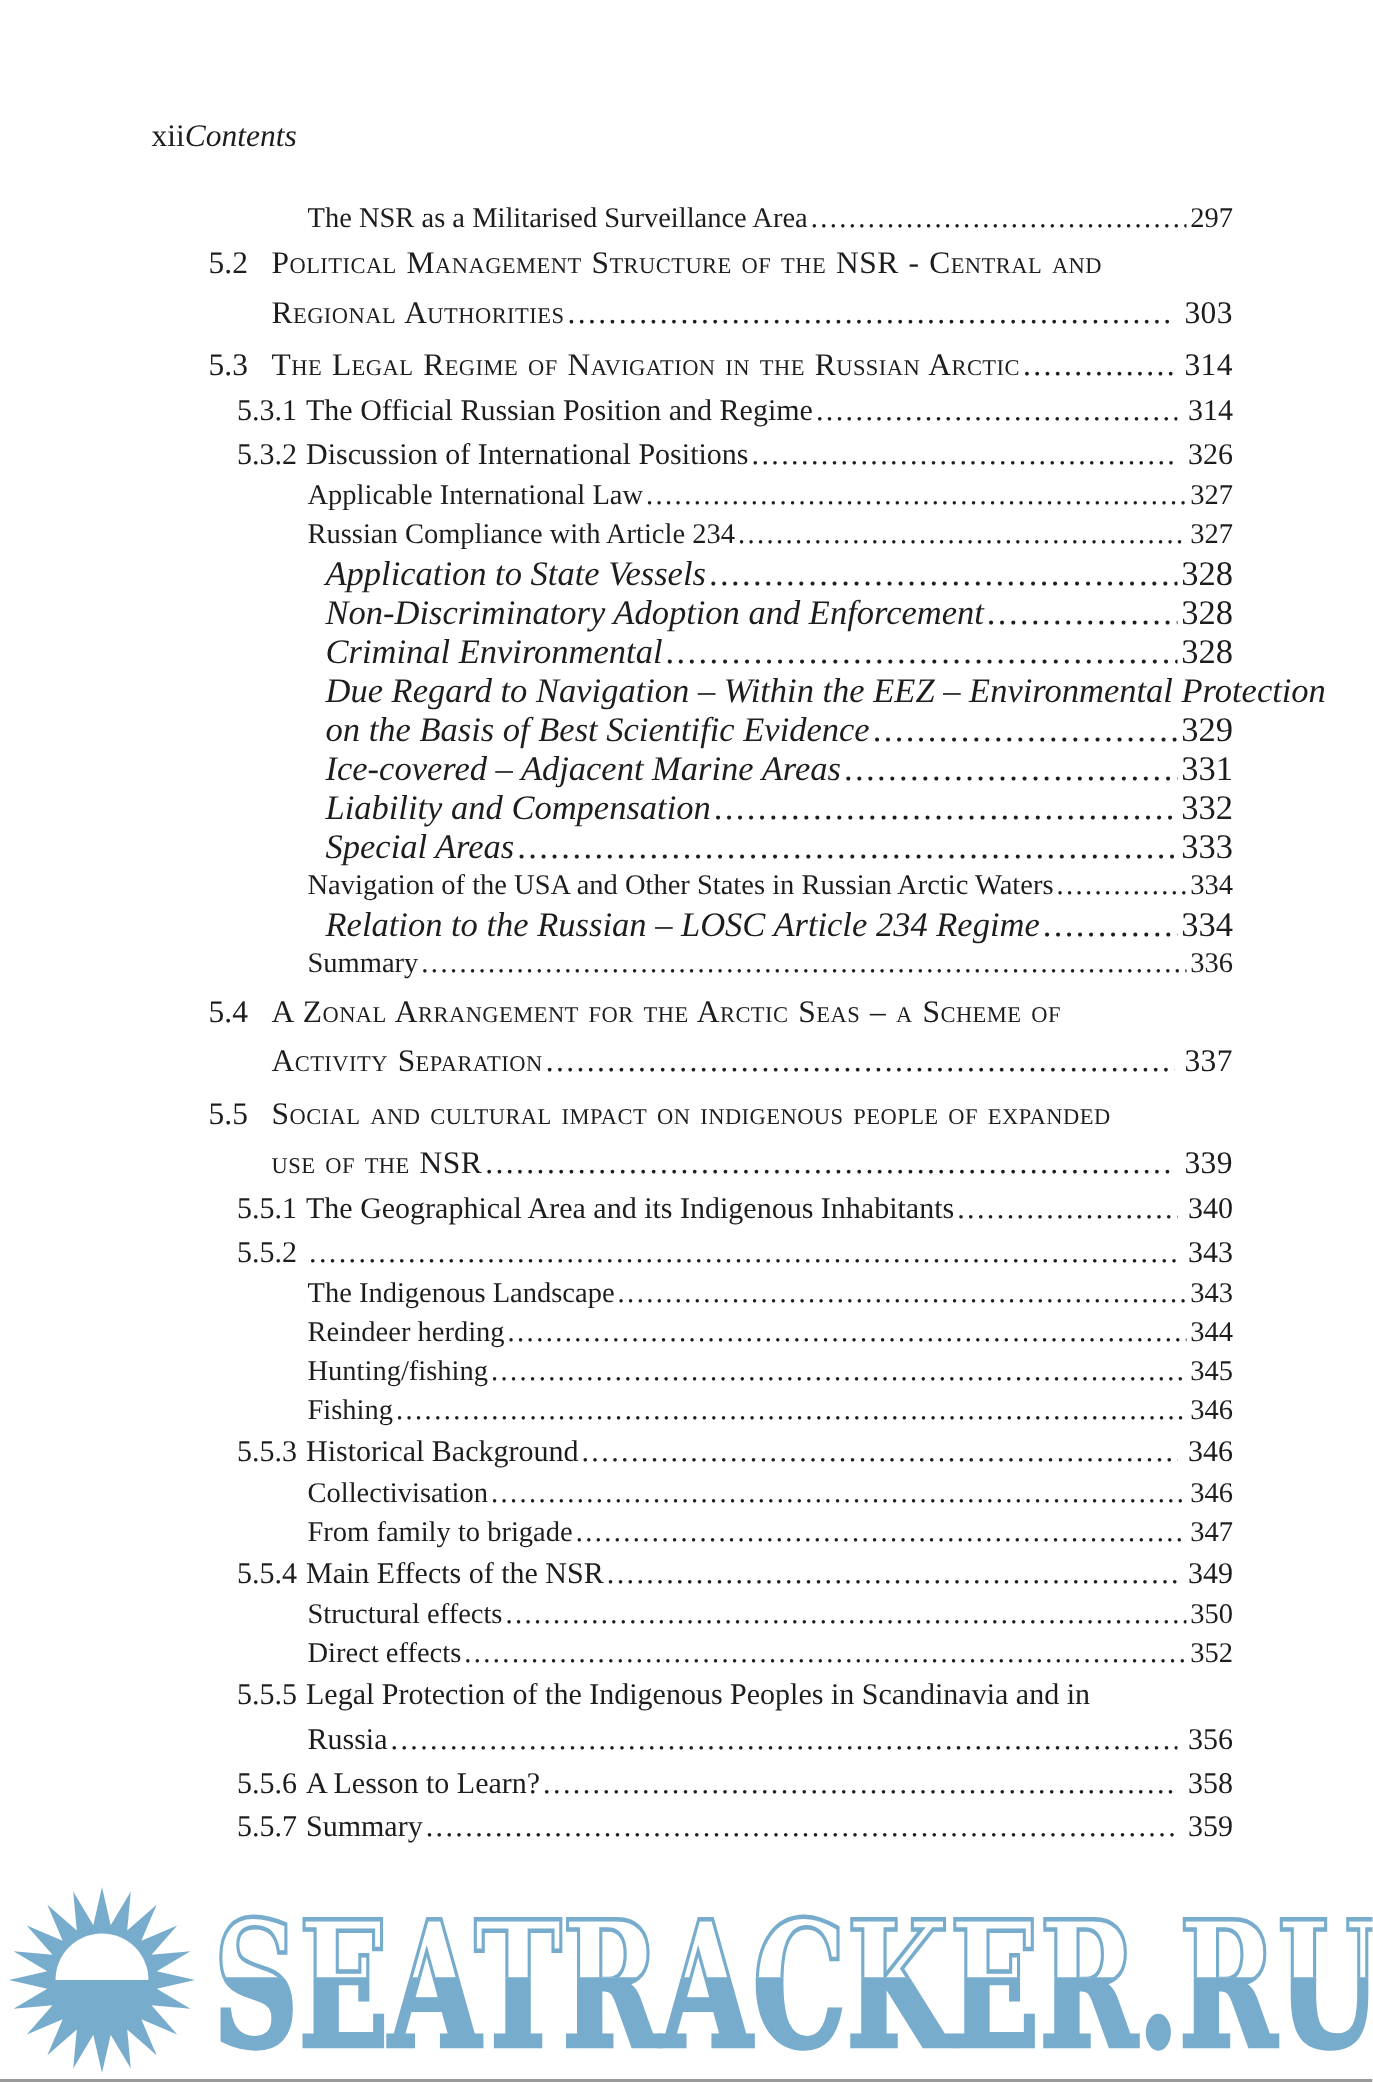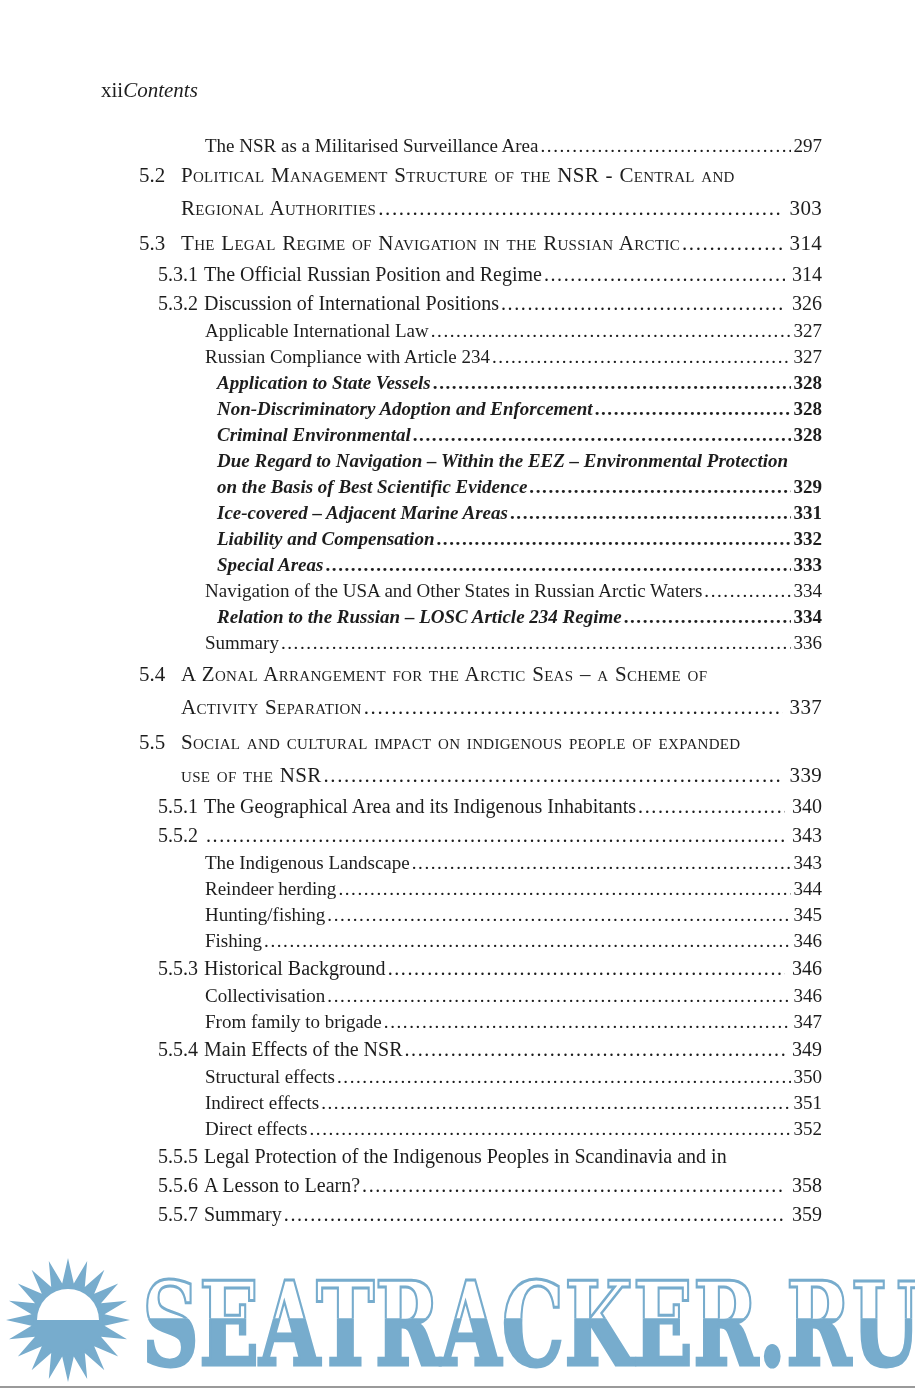--- a/index.html
+++ b/index.html
@@ -32,21 +32,21 @@
     font-size:21px;line-height:33px;font-variant:small-caps;
     letter-spacing:.3px;word-spacing:1px;margin-left:26px;
   }
   .s-caps .num{flex:0 0 42px;font-variant:normal;letter-spacing:0;}
   .s-caps-cont{padding-left:42px;text-align:center;}
   .s-sub1, .s-sub1-cont{font-size:20px;line-height:29px;text-align:right;}
   .s-sub1{padding-left:45px;}
   .s-sub1 .num{margin-right:6px;}
   .s-sub1-cont{padding-left:92px;line-height:30px;}
   .s-sub2{font-size:19px;line-height:26px;padding-left:92px;justify-content:flex-end;}
-  .s-sub3{font-size:19px;line-height:26px;padding-left:104px;font-style:italic;font-weight:bold;}
+  .s-sub3{font-size:23px;line-height:26px;padding-left:104px;font-style:italic;}
   .s-caps .page,.s-caps-cont .page,.s-sub1 .page,.s-sub1-cont .page{margin-left:7px;}
   .gap{margin-top:2px;}
 
   
   .watermark{position:absolute;left:0;top:0;width:915px;height:1373px;pointer-events:none;}
   .sun{position:absolute;left:-2px;top:1250px;}
   .wm-text{
     position:absolute;left:142px;top:1266px;height:116px;width:1150px;
     font-family:"DejaVu Serif",serif;font-weight:bold;
     font-size:116px;line-height:116px;white-space:nowrap;
@@ -269,34 +269,34 @@
     <span class="page">349</span>
   </div>
     <div class="row s-sub2">
 
     <span class="label">Structural effects</span>
     <span class="leader"></span>
     <span class="page">350</span>
   </div>
     <div class="row s-sub2">
 
-    <span class="label">Indirect effects</span>
-    <span class="leader"></span>
-    <span class="page">351</span>
-  </div>
-    <div class="row s-sub2">
-
     <span class="label">Direct effects</span>
     <span class="leader"></span>
     <span class="page">352</span>
   </div>
     <div class="row s-sub1">
     <span class="num">5.5.5</span>
     <span class="label">Legal Protection of the Indigenous Peoples in Scandinavia and in</span>
 
+  </div>
+    <div class="row s-sub1-cont">
+
+    <span class="label">Russia</span>
+    <span class="leader"></span>
+    <span class="page">356</span>
   </div>
     <div class="row s-sub1">
     <span class="num">5.5.6</span>
     <span class="label">A Lesson to Learn?</span>
     <span class="leader"></span>
     <span class="page">358</span>
   </div>
     <div class="row s-sub1">
     <span class="num">5.5.7</span>
     <span class="label">Summary</span>

